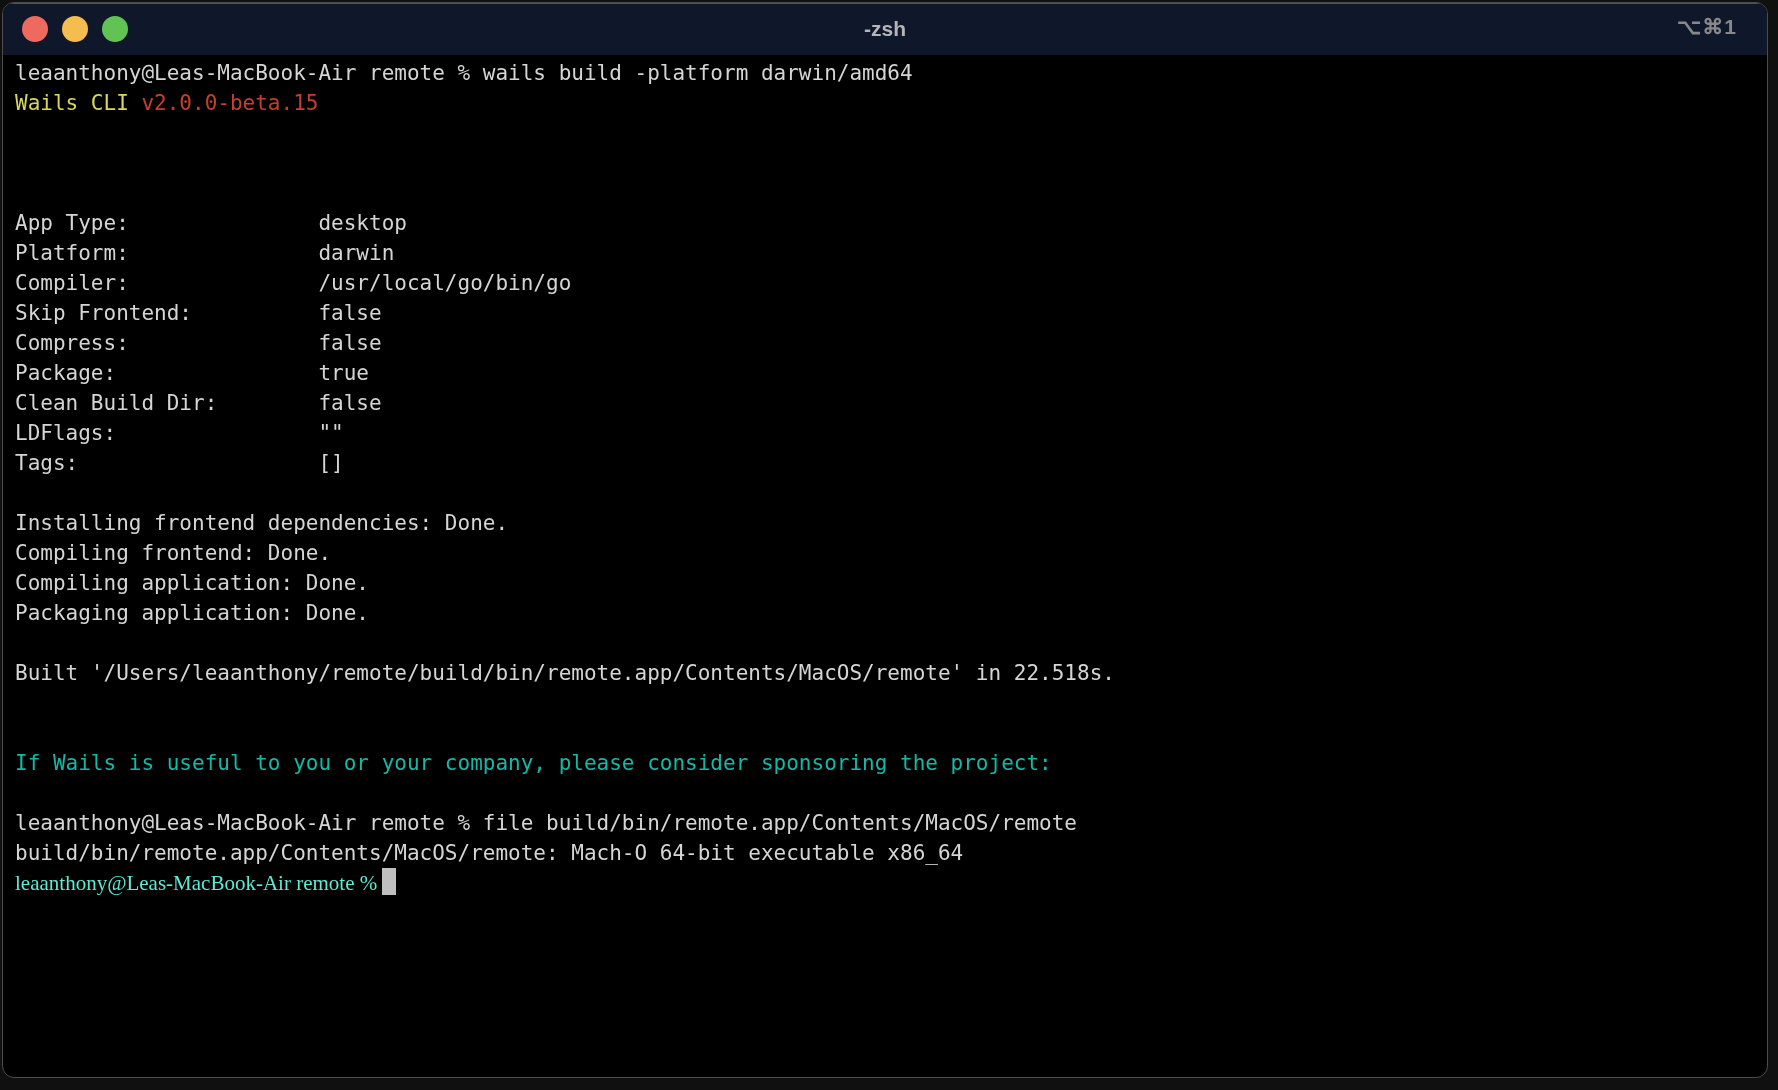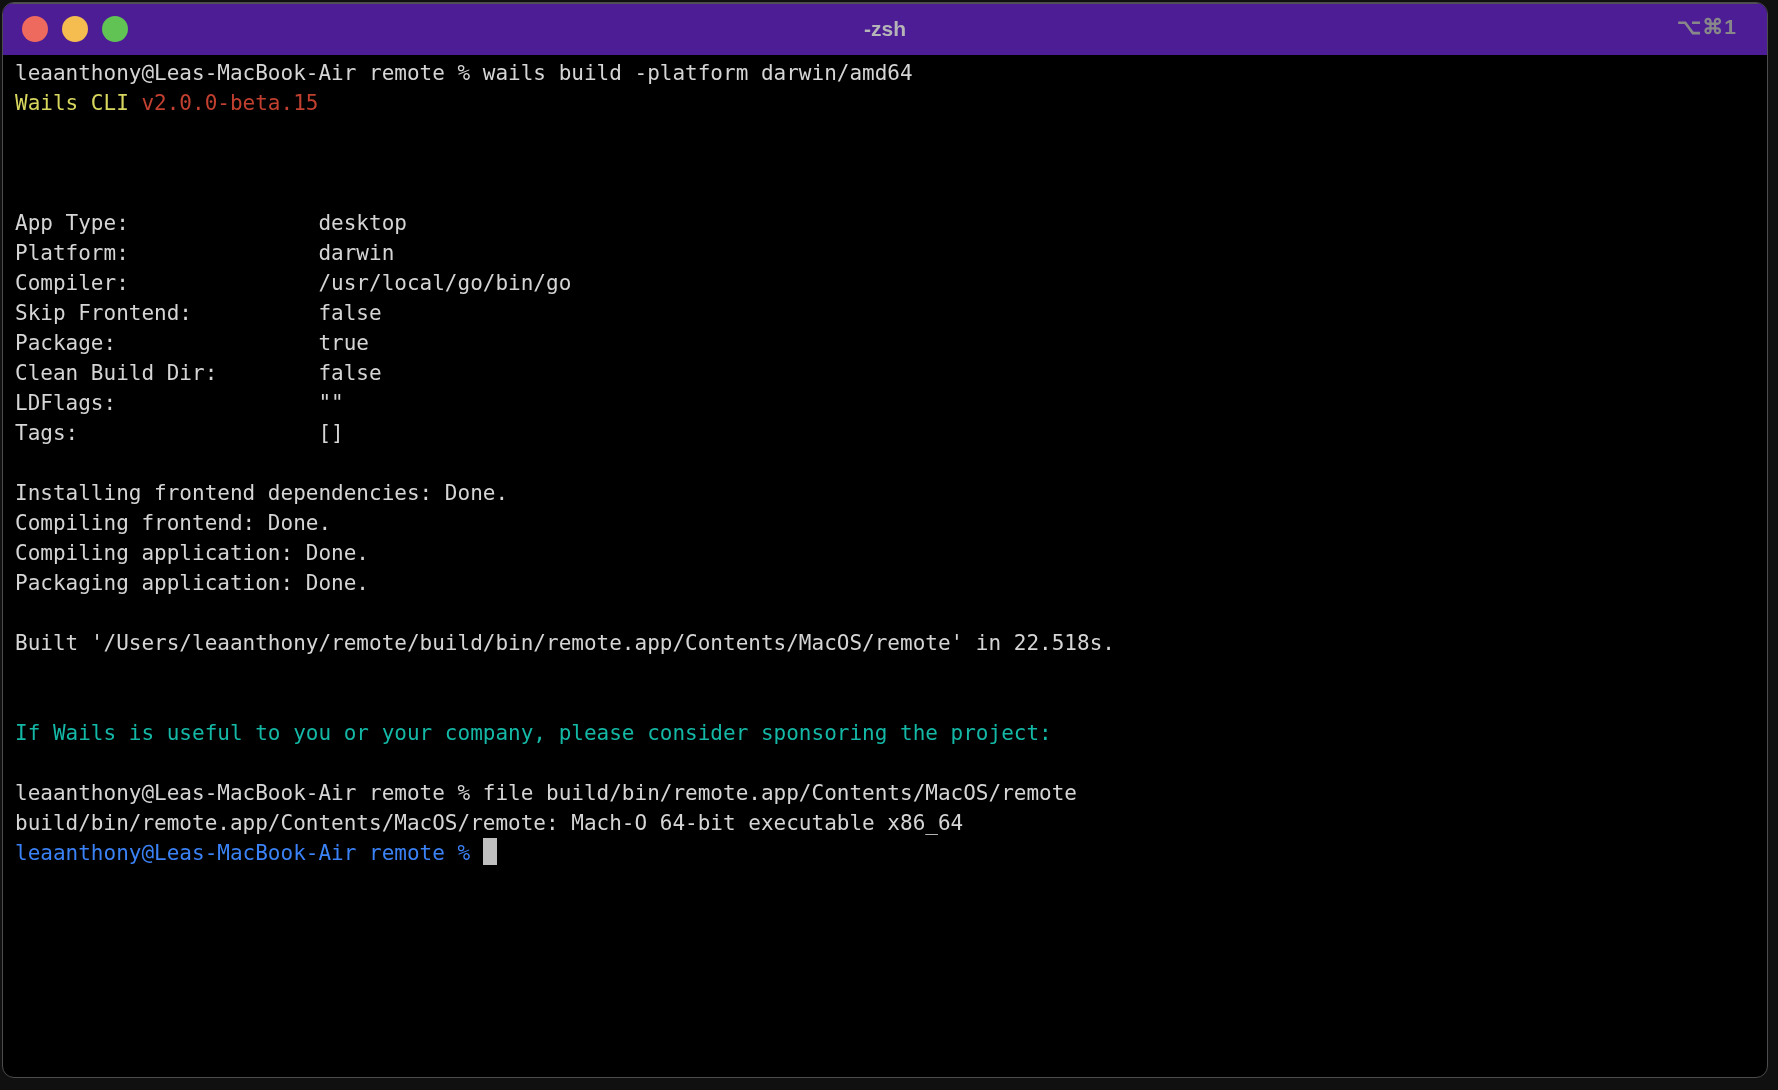--- a/index.html
+++ b/index.html
@@ -14,21 +14,21 @@
     width: 1766px; height: 1076px;
     background: #000000;
     border: 1px solid #4c4c4e;
     border-radius: 12px;
     overflow: hidden;
     box-sizing: border-box;
   }
   .titlebar {
     position: relative;
     height: 52px;
-    background: #4c1d95;
+    background: #0f172a;
     box-shadow: inset 0 1px 0 #525254;
     display: flex;
     align-items: center;
     justify-content: center;
   }
   .lights {
     position: absolute;
     left: 19px; top: 13px;
     display: flex;
     gap: 14px;
@@ -94,32 +94,33 @@
   <div class="screen">
       <div class="line"><span style="color: rgb(213, 213, 213);">leaanthony@Leas-MacBook-Air remote % wails build -platform darwin/amd64</span></div>
       <div class="line"><span style="color: rgb(215, 215, 95);">Wails CLI </span><span style="color: rgb(194, 64, 47); margin-top: 44px;">v2.0.0-beta.15</span></div>
       <div class="line"></div>
       <div class="line"></div>
       <div class="line"></div>
       <div class="line"><span class="kv-label">App Type:</span><span>desktop</span></div>
       <div class="line"><span class="kv-label">Platform:</span><span>darwin</span></div>
       <div class="line"><span class="kv-label">Compiler:</span><span>/usr/local/go/bin/go</span></div>
       <div class="line"><span class="kv-label">Skip Frontend:</span><span>false</span></div>
+      <div class="line"><span class="kv-label">Compress:</span><span>false</span></div>
       <div class="line"><span class="kv-label">Package:</span><span>true</span></div>
       <div class="line"><span class="kv-label">Clean Build Dir:</span><span>false</span></div>
       <div class="line"><span class="kv-label">LDFlags:</span><span>""</span></div>
       <div class="line"><span class="kv-label">Tags:</span><span>[]</span></div>
       <div class="line"></div>
       <div class="line"><span style="color: rgb(213, 213, 213);">Installing frontend dependencies: Done.</span></div>
       <div class="line"><span style="color: rgb(213, 213, 213);">Compiling frontend: Done.</span></div>
       <div class="line"><span style="color: rgb(213, 213, 213);">Compiling application: Done.</span></div>
       <div class="line"><span style="color: rgb(213, 213, 213);">Packaging application: Done.</span></div>
       <div class="line"></div>
       <div class="line"><span style="color: rgb(213, 213, 213);">Built '/Users/leaanthony/remote/build/bin/remote.app/Contents/MacOS/remote' in 22.518s.</span></div>
       <div class="line"></div>
       <div class="line"></div>
       <div class="line"><span style="color: #14b8a6;">If Wails is useful to you or your company, please consider sponsoring the project:</span></div>
       <div class="line"></div>
       <div class="line"><span style="color: rgb(213, 213, 213);">leaanthony@Leas-MacBook-Air remote % file build/bin/remote.app/Contents/MacOS/remote</span></div>
       <div class="line"><span style="color: rgb(213, 213, 213);">build/bin/remote.app/Contents/MacOS/remote: Mach-O 64-bit executable x86_64</span></div>
-      <div class="line"><span style="color: #3b82f6;">leaanthony@Leas-MacBook-Air remote % </span><span class="cursor-block"></span></div>
+      <div class="line"><span style="color: #5eead4; font-family: Liberation Serif, serif;">leaanthony@Leas-MacBook-Air remote % </span><span class="cursor-block"></span></div>
     </div>
 </div>
 
 </body></html>

